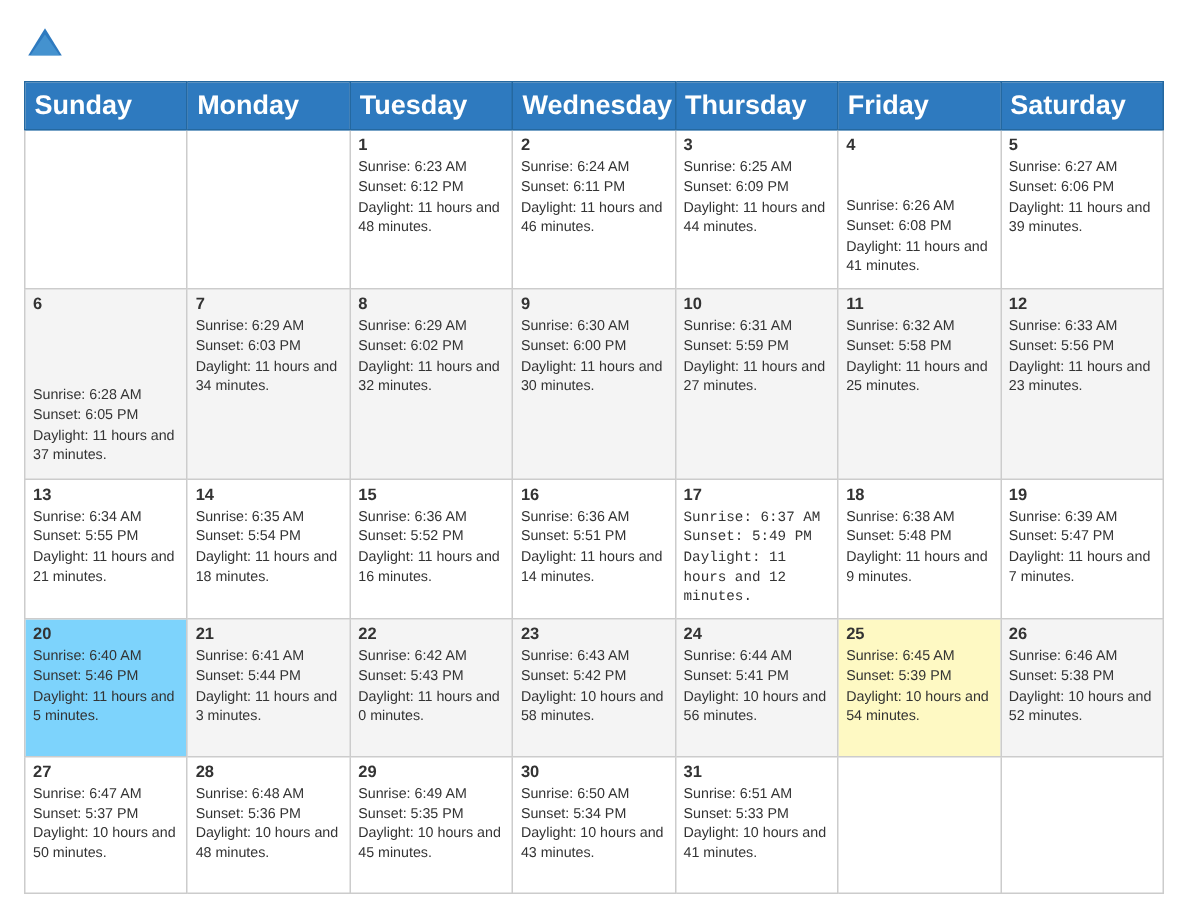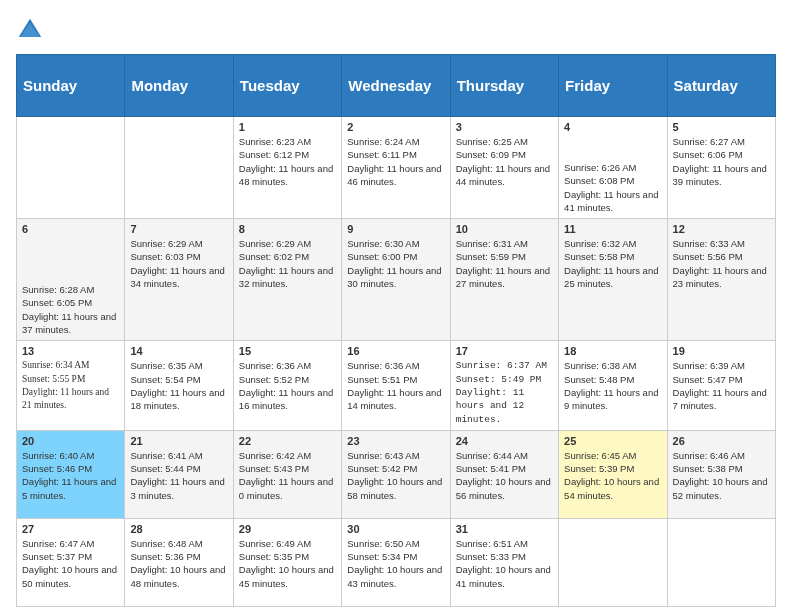--- a/index.html
+++ b/index.html
@@ -57,22 +57,22 @@
       flex: 1;
       border: 1px solid #ccc;
       border-collapse: collapse;
       width: 100%;
       table-layout: fixed;
     }
     .calendar th {
       background-color: #2e7abf;
       color: #fff;
       text-align: left;
-      padding: 22px 6px;
-      font-size: 15px;
+      padding: 5px 6px;
+      font-size: 18px;
       border: 1px solid #2468a0;
     }
     .calendar td {
       border: 1px solid #ccc;
       vertical-align: top;
       padding: 4px 5px;
       font-size: 9.5px;
       color: #333;
       background: #fff;
       height: 88px;
@@ -206,21 +206,21 @@
           <td style="background: rgb(244, 244, 244);">
             <span class="day-num">12</span>
             <div class="cell-text" style="white-space: pre-line;">Sunrise: 6:33 AM
 Sunset: 5:56 PM
 Daylight: 11 hours and 23 minutes.</div>
           </td>
         </tr>
         <tr>
           <td>
             <span class="day-num">13</span>
-            <div class="cell-text" style="white-space: pre-line; font-family: Liberation Serif, serif;">Sunrise: 6:34 AM
+            <div class="cell-text" style="white-space: pre-line;">Sunrise: 6:34 AM
 Sunset: 5:55 PM
 Daylight: 11 hours and 21 minutes.</div>
           </td>
           <td>
             <span class="day-num">14</span>
             <div class="cell-text" style="white-space: pre-line;">Sunrise: 6:35 AM
 Sunset: 5:54 PM
 Daylight: 11 hours and 18 minutes.</div>
           </td>
           <td>

